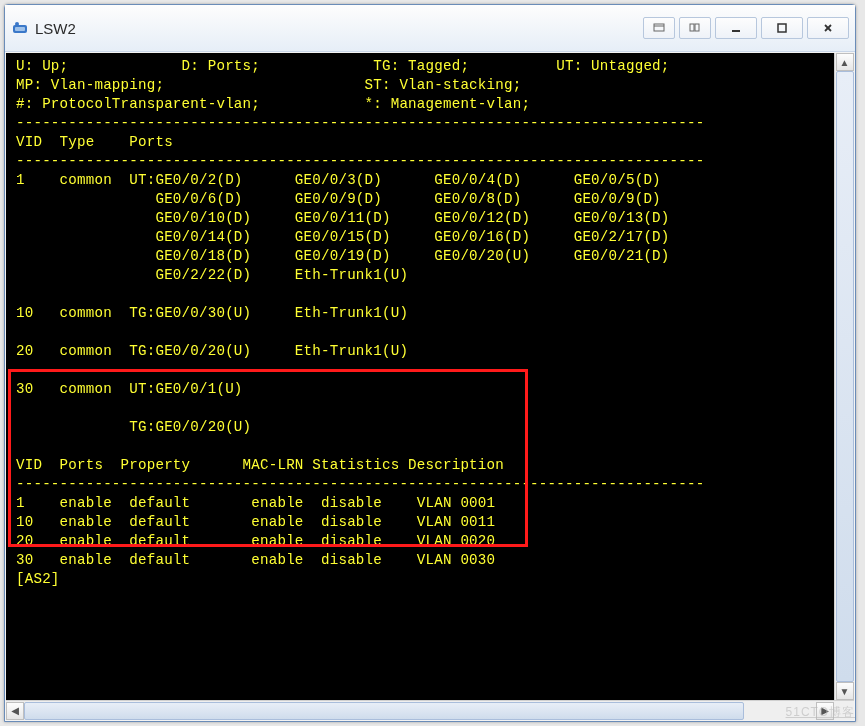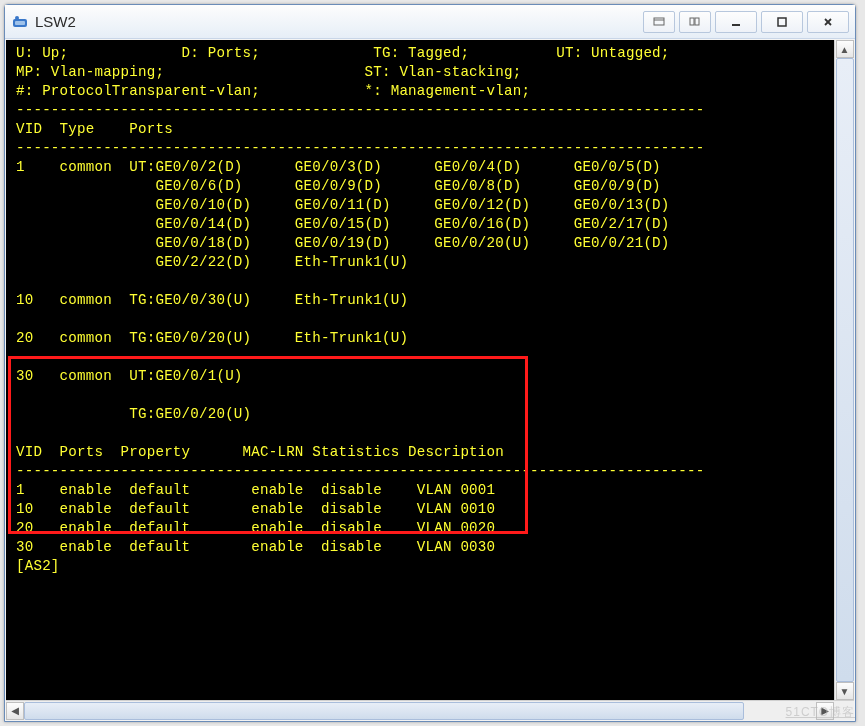--- a/index.html
+++ b/index.html
@@ -17,21 +17,21 @@
     width: 852px;
     height: 718px;
     background: #fff;
     border: 1px solid #6a8cb8;
     border-radius: 4px 4px 0 0;
     box-shadow: 0 0 3px rgba(0,0,0,.3);
     display: flex;
     flex-direction: column;
   }
   .titlebar {
-    height: 34px;
+    height: 47px;
     background: linear-gradient(#fdfdfd,#e6eef7);
     border-bottom: 1px solid #c9d6e8;
     display: flex;
     align-items: center;
     padding: 0 6px;
   }
   .app-icon {
     width: 18px; height: 18px;
     margin-right: 6px;
     display:flex;align-items:center;justify-content:center;
@@ -208,21 +208,21 @@
 <span></span>
 <span>20   common  TG:GE0/0/20(U)     Eth-Trunk1(U)</span>
 <span></span>
 <span>30   common  UT:GE0/0/1(U)</span>
 <span></span>
 <span>             TG:GE0/0/20(U)</span>
 <span></span>
 <span>VID  Ports  Property      MAC-LRN Statistics Description</span>
 <span>-------------------------------------------------------------------------------</span>
 <span>1    enable  default       enable  disable    VLAN 0001</span>
-<span>10   enable  default       enable  disable    VLAN 0010</span>
+<span>10   enable  default       enable  disable    VLAN 0011</span>
 <span>20   enable  default       enable  disable    VLAN 0020</span>
 <span>30   enable  default       enable  disable    VLAN 0030</span>
 <span>[AS2]</span>
 </div>
       <div class="redbox"></div>
       <div class="vscroll">
         <div class="arrow">▲</div>
         <div class="track">
           <div class="thumb"></div>
         </div>

